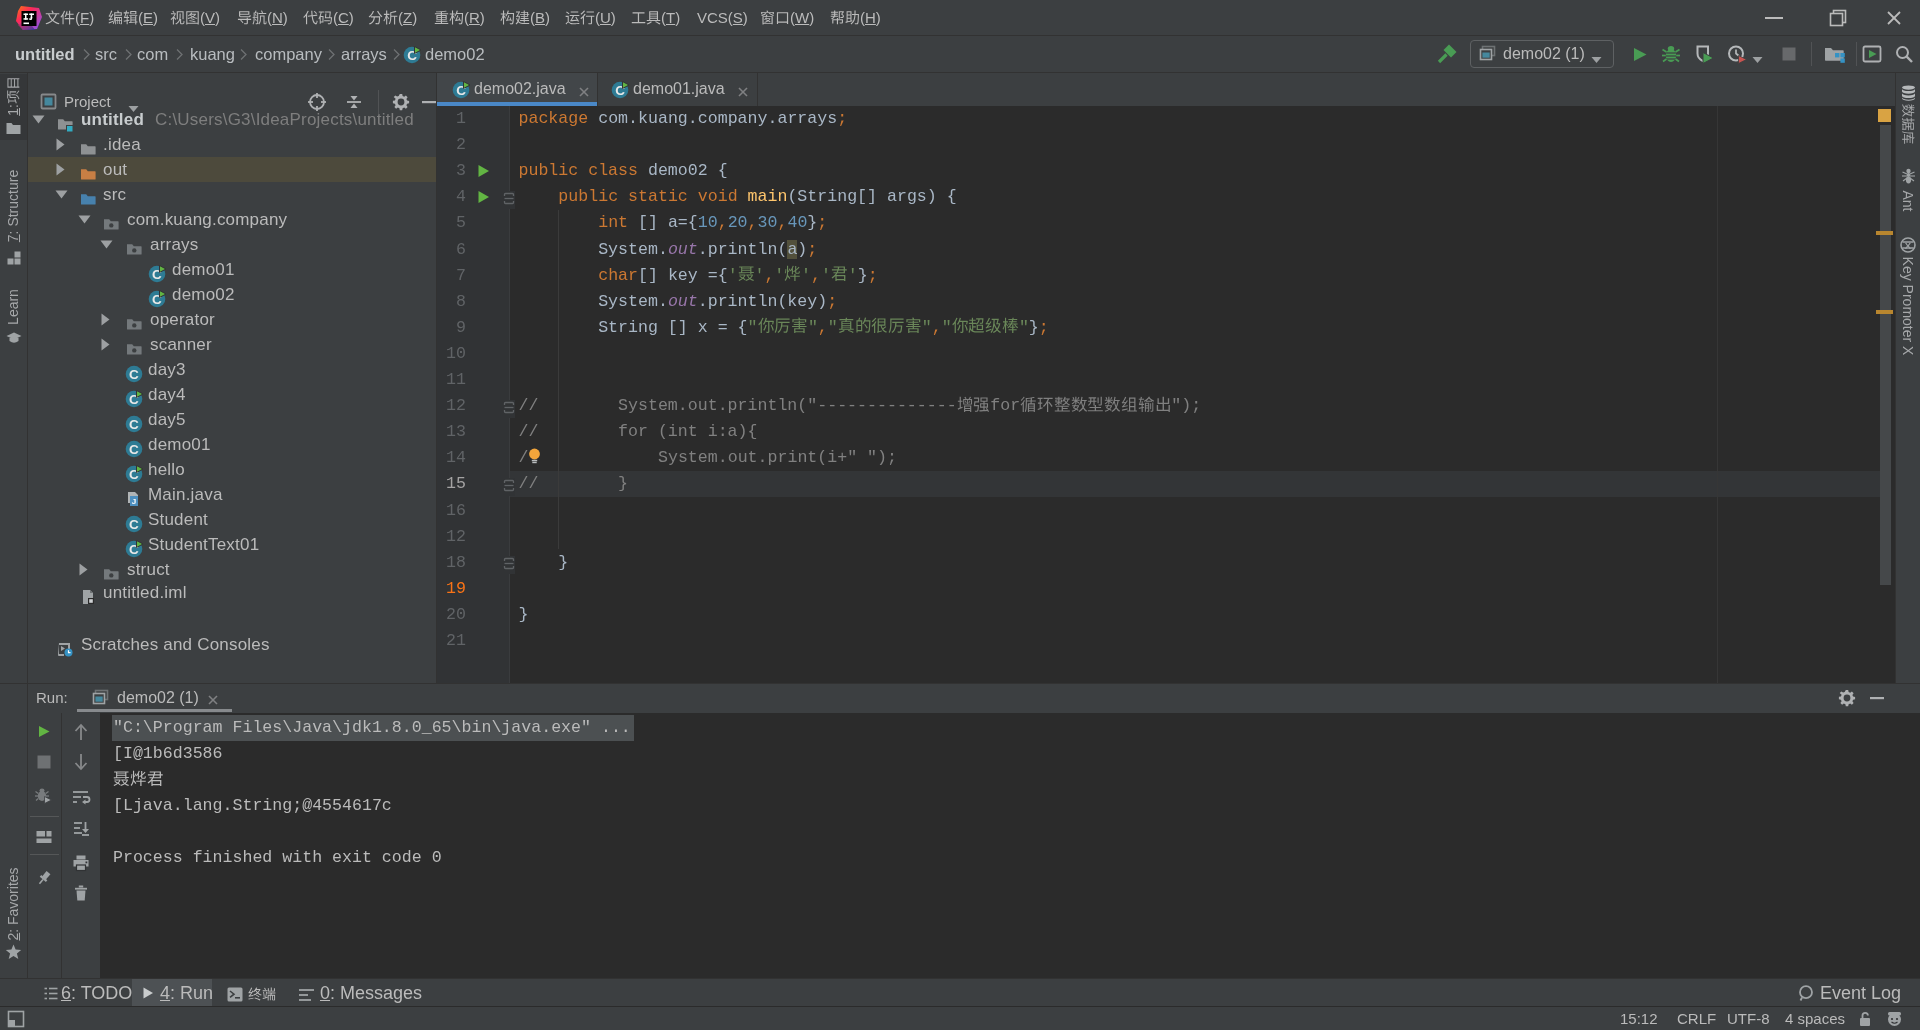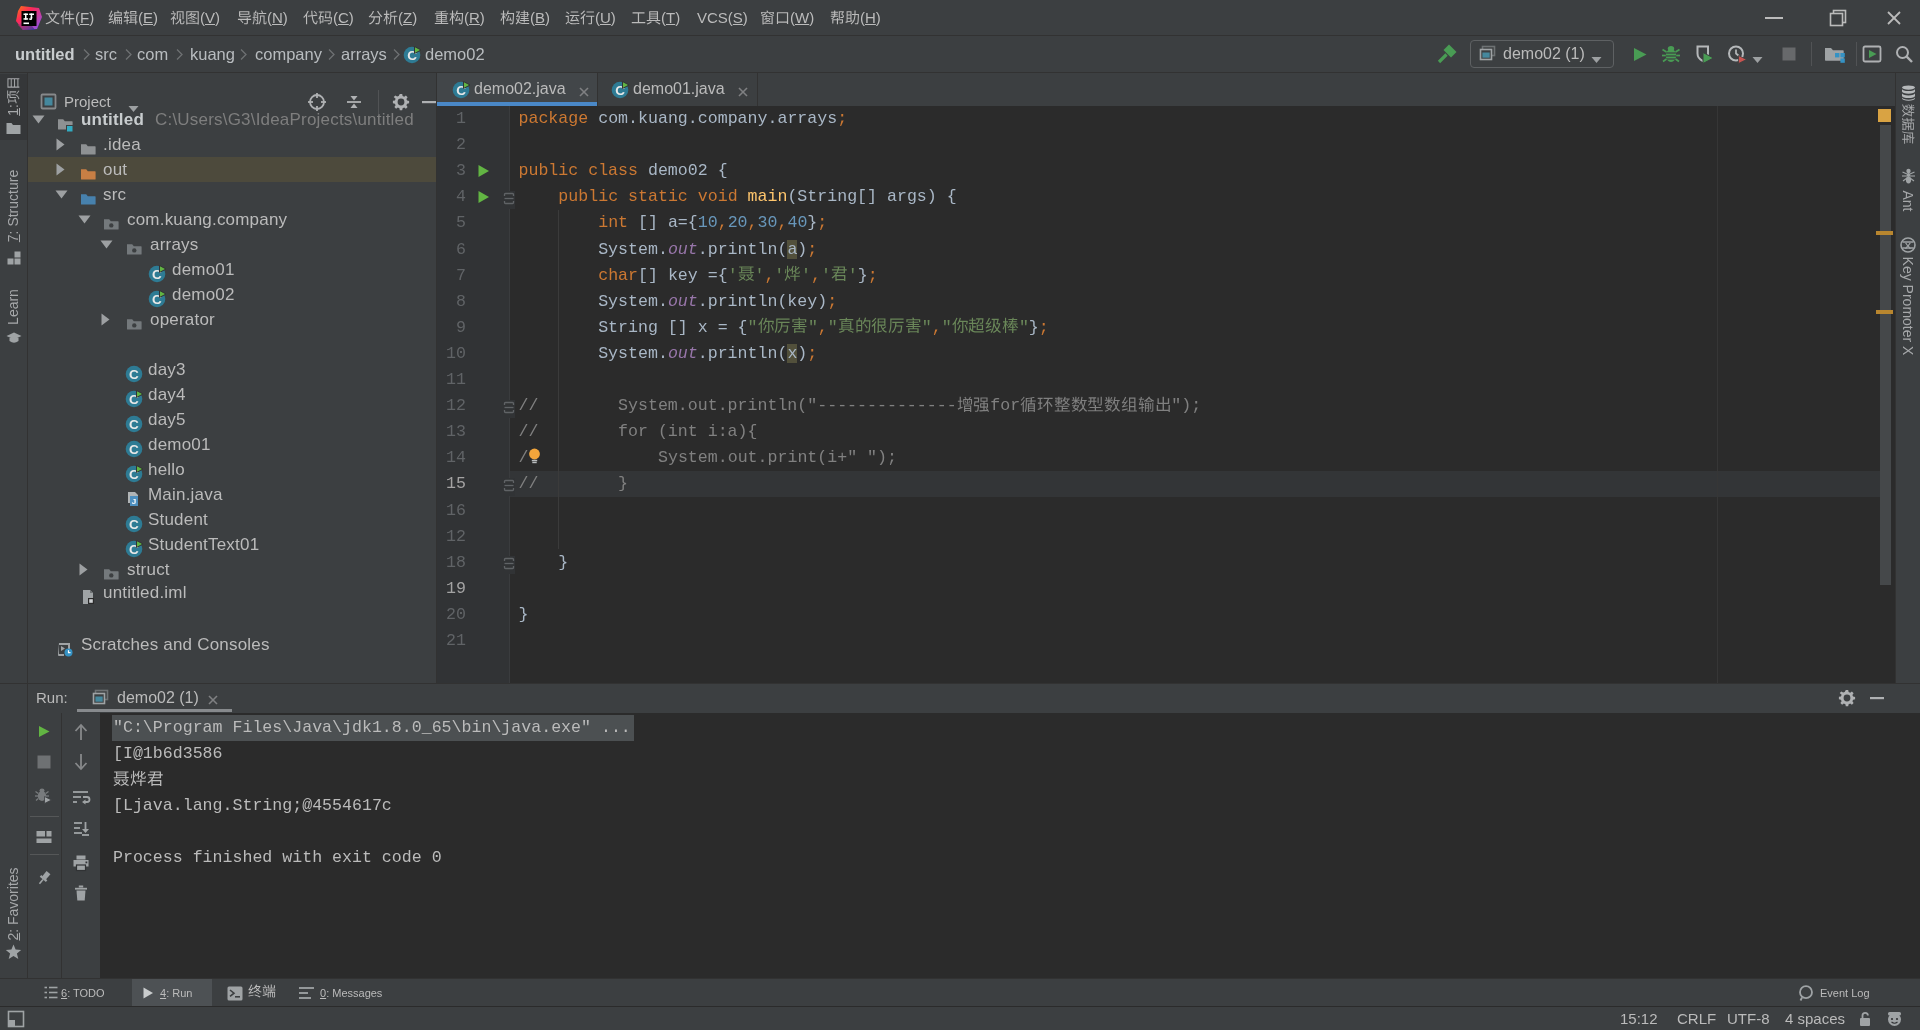--- a/index.html
+++ b/index.html
@@ -26,21 +26,21 @@
  font-size:16.6px;color:#a9b7c6}
 .cl{position:absolute;left:0;height:26.1px;line-height:26.1px;white-space:pre;width:1370px}
 .k{color:#cc7832}.n{color:#6897bb}.s{color:#6a8759}.c{color:#808080}.m{color:#ffc66d}
 .f{color:#9876aa;font-style:italic}
 .hl{background:#52503b}
 #rstripe{position:absolute;left:1895px;top:0;width:25px;height:610px;background:#3c3f41;border-left:1px solid #323232}
 #runpanel{position:absolute;left:0;top:683px;width:1920px;height:295px;background:#3c3f41;border-top:1px solid #323232}
 #console{position:absolute;left:100px;top:29px;width:1820px;height:266px;background:#2b2b2b;
  font-family:"Liberation Mono",monospace;font-size:16.6px;color:#bbbbbb}
 .conline{position:absolute;left:13px;height:26px;line-height:26px;white-space:pre}
-#bottombar{position:absolute;left:0;top:978px;width:1920px;height:28px;background:#3c3f41;border-top:1px solid #323232;font-size:11px}
+#bottombar{position:absolute;left:0;top:978px;width:1920px;height:28px;background:#3c3f41;border-top:1px solid #323232;font-size:18px}
 #statusbar{position:absolute;left:0;top:1006px;width:1920px;height:24px;background:#3c3f41;border-top:1px solid #2b2b2b;font-size:15px}
 .twbtn{position:absolute;top:0;height:28px;line-height:28px;white-space:nowrap;color:#bbbbbb}
 .u{text-decoration:underline}
 svg{display:inline-block}
 </style></head><body>
 <div id="app">
     <div id="titlebar">
       <div class="abs" style="left:15px;top:5px"><svg width="28" height="26" viewBox="0 0 28 26" style="">
           <defs>
             <linearGradient id="lg1" x1="0" y1="0" x2="1" y2="1">
@@ -356,20 +356,30 @@
           <div class="trow" style="top:200px;">
             <svg class="abs" style="left:73px;top:6px" width="9" height="13" viewBox="0 0 9 13">
               <path d="M0.5 0.5 l8 6 -8 6 z" fill="#9da0a2"></path>
             </svg>
             <div class="abs" style="left:98px;top:4px"><svg width="16" height="16" viewBox="0 0 16 16" style="vertical-align:-3px">
                 <path d="M1 3.2 h5.2 l1.6 2 H15 a.6.6 0 0 1 .6.6 V13 a.6.6 0 0 1-.6.6 H1.6 A.6.6 0 0 1 1 13 Z" fill="#74797c"></path>
                 <circle cx="8.3" cy="9.4" r="2.2" fill="#3c3f41"></circle>
               </svg></div>
             <div class="abs" style="left:122px;">operator</div>
           </div>
+          <div class="trow" style="top:225px;">
+            <svg class="abs" style="left:73px;top:6px" width="9" height="13" viewBox="0 0 9 13">
+              <path d="M0.5 0.5 l8 6 -8 6 z" fill="#9da0a2"></path>
+            </svg>
+            <div class="abs" style="left:98px;top:4px"><svg width="16" height="16" viewBox="0 0 16 16" style="vertical-align:-3px">
+                <path d="M1 3.2 h5.2 l1.6 2 H15 a.6.6 0 0 1 .6.6 V13 a.6.6 0 0 1-.6.6 H1.6 A.6.6 0 0 1 1 13 Z" fill="#74797c"></path>
+                <circle cx="8.3" cy="9.4" r="2.2" fill="#3c3f41"></circle>
+              </svg></div>
+            <div class="abs" style="left:122px;">scanner</div>
+          </div>
           <div class="trow" style="top:250px;">
             <div class="abs" style="left:97px;top:4px"><svg width="18" height="18" viewBox="0 0 18 18" style="vertical-align:-4px">
                 <circle cx="9" cy="9" r="8.3" fill="#2e7b94"></circle>
 <text x="9" y="14" font-family="Liberation Sans" font-size="13.5" font-weight="bold" fill="#e8e8e8" text-anchor="middle">C</text>
               </svg></div>
             <div class="abs" style="left:120px;">day3</div>
           </div>
           <div class="trow" style="top:275px;">
             <div class="abs" style="left:97px;top:4px"><svg width="18" height="18" viewBox="0 0 18 18" style="vertical-align:-4px">
                 <circle cx="9" cy="9" r="8.3" fill="#2e7b94"></circle>
@@ -469,21 +479,21 @@
         <div class="lnum" style="top:241.8px;color:#606366">9</div>
         <div class="lnum" style="top:267.9px;color:#606366">10</div>
         <div class="lnum" style="top:294.0px;color:#606366">11</div>
         <div class="lnum" style="top:320.1px;color:#606366">12</div>
         <div class="lnum" style="top:346.2px;color:#606366">13</div>
         <div class="lnum" style="top:372.3px;color:#606366">14</div>
         <div class="lnum" style="top:398.4px;color:#a4a3a3">15</div>
         <div class="lnum" style="top:424.5px;color:#606366">16</div>
         <div class="lnum" style="top:450.6px;color:#606366">12</div>
         <div class="lnum" style="top:476.7px;color:#606366">18</div>
-        <div class="lnum" style="top:502.8px;color:#a3a3a3">19</div>
+        <div class="lnum" style="top:502.8px;color:#f97316">19</div>
         <div class="lnum" style="top:528.9px;color:#606366">20</div>
         <div class="lnum" style="top:555.0px;color:#606366">21</div>
         <svg class="abs" style="left:40px;top:90.7px" width="13" height="14" viewBox="0 0 13 14">
           <path d="M1.5 1 L12 7 1.5 13 Z" fill="#62b543"></path>
         </svg>
         <svg class="abs" style="left:40px;top:116.8px" width="13" height="14" viewBox="0 0 13 14">
           <path d="M1.5 1 L12 7 1.5 13 Z" fill="#62b543"></path>
         </svg>
         <div class="abs" style="left:66px;top:117.8px;background:#313335"><svg width="12" height="13" viewBox="0 0 12 13">
             <path d="M1.5 4 V2.5 a1 1 0 0 1 1-1 h7 a1 1 0 0 1 1 1 V4 M10.5 9 v1.5 a1 1 0 0 1-1 1 h-7 a1 1 0 0 1-1-1 V9" fill="none" stroke="#606366" stroke-width="1.3"></path>
@@ -535,21 +545,20 @@
                 <path d="M190 -207V80H264V44H746V77H822V-207H540V-271H935V-334H540V-403H850V-462H540V-530H810V-590H540V-656H463V-590H195V-530H463V-462H159V-403H463V-334H67V-271H463V-207ZM264 -18V-145H746V-18ZM430 -829C445 -804 461 -772 472 -745H83V-568H157V-677H842V-568H918V-745H556C544 -775 522 -816 504 -846Z" fill="currentColor"></path>
               </svg>"</span><span class="k">,</span><span class="s">"<svg style="width:16.8px;height:16.6px;vertical-align:-0.13em;" viewBox="0 -880 1012 1000">
                 <path d="M449 -412C421 -292 373 -173 311 -96C329 -86 361 -66 375 -55C436 -138 490 -265 522 -397ZM758 -397C813 -291 863 -150 879 -58L951 -83C934 -175 883 -313 826 -419ZM466 -836C432 -689 375 -545 300 -452C318 -441 348 -416 361 -404C397 -451 430 -511 459 -577H612V-11C612 2 607 5 595 5C581 6 538 7 490 5C501 26 513 59 517 81C579 81 623 78 650 66C677 53 686 31 686 -11V-577H875C867 -526 858 -473 851 -436L915 -424C928 -478 946 -565 959 -638L908 -650L895 -647H487C508 -702 526 -760 540 -819ZM264 -836C208 -684 115 -534 16 -437C30 -420 51 -381 58 -363C93 -399 127 -441 160 -487V78H232V-600C271 -669 307 -742 335 -815Z" fill="currentColor"></path>
               </svg><svg style="width:16.8px;height:16.6px;vertical-align:-0.13em;" viewBox="0 -880 1012 1000">
                 <path d="M594 -348H833V-164H594ZM523 -411V-101H908V-411ZM97 -389C94 -213 85 -55 27 45C44 53 75 72 88 81C117 28 135 -39 146 -115C219 21 339 54 553 54H940C944 32 958 -3 970 -20C908 -17 601 -17 552 -18C452 -18 374 -26 313 -51V-252H470V-319H313V-461H473C488 -450 505 -436 513 -427C621 -489 682 -584 702 -733H856C849 -603 840 -552 827 -537C820 -529 811 -527 796 -528C782 -528 743 -528 701 -532C712 -514 719 -487 720 -467C765 -465 807 -465 830 -467C856 -469 873 -475 888 -492C911 -518 921 -588 929 -768C930 -777 930 -798 930 -798H490V-733H631C615 -617 568 -537 480 -486V-529H302V-653H460V-720H302V-840H232V-720H73V-653H232V-529H52V-461H246V-93C208 -126 180 -174 159 -241C162 -287 164 -335 165 -385Z" fill="currentColor"></path>
               </svg><svg style="width:16.8px;height:16.6px;vertical-align:-0.13em;" viewBox="0 -880 1012 1000">
                 <path d="M42 -56 60 18C155 -18 280 -66 398 -113L383 -178C258 -132 127 -84 42 -56ZM400 -775V-705H512C500 -384 465 -124 329 36C347 46 382 70 395 82C481 -30 528 -177 555 -355C589 -273 631 -197 680 -130C620 -63 548 -12 470 24C486 36 512 64 523 82C597 45 666 -6 726 -73C781 -10 844 42 915 78C926 59 949 32 966 18C894 -16 829 -67 773 -130C842 -223 895 -341 926 -486L879 -505L865 -502H763C788 -584 817 -689 840 -775ZM587 -705H746C722 -611 692 -506 667 -436H839C814 -339 775 -257 726 -187C659 -278 607 -386 572 -499C579 -564 583 -633 587 -705ZM55 -423C70 -430 94 -436 223 -453C177 -387 134 -334 115 -313C84 -275 60 -250 38 -246C46 -227 57 -192 61 -177C83 -193 117 -206 384 -286C381 -302 379 -331 379 -349L183 -294C257 -382 330 -487 393 -593L330 -631C311 -593 289 -556 266 -520L134 -506C195 -593 255 -703 301 -809L232 -841C189 -719 113 -589 90 -555C67 -521 50 -498 31 -493C40 -474 51 -438 55 -423Z" fill="currentColor"></path>
               </svg><svg style="width:16.8px;height:16.6px;vertical-align:-0.13em;" viewBox="0 -880 1012 1000">
                 <path d="M181 -840V-623H61V-553H172C146 -419 92 -263 36 -179C48 -161 67 -132 74 -112C114 -175 152 -274 181 -378V79H248V-447C275 -400 307 -340 320 -309L361 -365C344 -392 269 -509 248 -537V-553H353V-623H248V-840ZM634 -841C630 -812 625 -784 619 -755H384V-694H606C600 -670 593 -647 586 -624H414V-565H565C555 -539 544 -514 532 -490H361V-427H495C452 -361 397 -303 328 -258C340 -243 358 -214 367 -197C411 -226 449 -259 483 -296V-238H613V-146H394V-82H613V80H686V-82H883V-146H686V-238H798V-299H686V-392H613V-299H486C521 -338 551 -381 577 -427H734C776 -339 850 -251 923 -204C935 -220 956 -244 972 -256C906 -290 840 -356 799 -427H941V-490H609C620 -514 631 -539 640 -565H886V-624H660L679 -694H917V-755H693L707 -829Z" fill="currentColor"></path>
               </svg>"</span>}<span class="k">;</span></div>
-          <div class="cl" style="top:234.9px">        System.<span class="f">out</span>.println(<span class="hl">x</span>)<span class="k">;</span></div>
           <div class="cl" style="top:287.1px"><span class="c">//        System.out.println("--------------<svg style="width:16.8px;height:16.6px;vertical-align:-0.13em;" viewBox="0 -880 1012 1000">
                 <path d="M466 -596C496 -551 524 -491 534 -452L580 -471C570 -510 540 -569 509 -612ZM769 -612C752 -569 717 -505 691 -466L730 -449C757 -486 791 -543 820 -592ZM41 -129 65 -55C146 -87 248 -127 345 -166L332 -234L231 -196V-526H332V-596H231V-828H161V-596H53V-526H161V-171ZM442 -811C469 -775 499 -726 512 -695L579 -727C564 -757 534 -804 505 -838ZM373 -695V-363H907V-695H770C797 -730 827 -774 854 -815L776 -842C758 -798 721 -736 693 -695ZM435 -641H611V-417H435ZM669 -641H842V-417H669ZM494 -103H789V-29H494ZM494 -159V-243H789V-159ZM425 -300V77H494V29H789V77H860V-300Z" fill="currentColor"></path>
               </svg><svg style="width:16.8px;height:16.6px;vertical-align:-0.13em;" viewBox="0 -880 1012 1000">
                 <path d="M517 -723H807V-600H517ZM448 -787V-537H628V-447H427V-178H628V-32L381 -18L392 55C519 46 698 33 871 19C884 44 894 68 900 88L965 59C944 -1 891 -92 839 -160L778 -134C797 -107 817 -77 836 -46L699 -37V-178H906V-447H699V-537H879V-787ZM493 -384H628V-241H493ZM699 -384H837V-241H699ZM85 -564C77 -469 62 -344 47 -267H91L287 -266C275 -92 262 -23 243 -4C234 6 225 7 209 7C192 7 148 6 103 2C115 21 123 51 124 72C170 75 216 75 240 73C269 71 288 64 305 43C333 13 348 -74 361 -302C363 -312 364 -335 364 -335H127C133 -384 140 -441 146 -495H368V-787H58V-718H298V-564Z" fill="currentColor"></path>
               </svg>for<svg style="width:16.8px;height:16.6px;vertical-align:-0.13em;" viewBox="0 -880 1012 1000">
                 <path d="M216 -840C180 -772 108 -687 44 -633C56 -620 76 -592 84 -576C157 -638 235 -732 285 -815ZM474 -438V80H543V32H827V77H898V-438H700L710 -546H950V-611H715L722 -737C786 -747 845 -759 895 -771L838 -827C724 -796 518 -771 345 -758V-429C345 -282 339 -89 289 51C307 59 334 77 348 88C407 -62 414 -265 414 -429V-546H639L631 -438ZM414 -702C490 -708 570 -716 647 -726L642 -611H414ZM240 -630C189 -532 108 -432 31 -366C44 -348 65 -311 72 -296C101 -323 131 -355 161 -391V80H231V-483C259 -523 284 -564 305 -605ZM543 -243H827V-165H543ZM543 -296V-375H827V-296ZM543 -28V-112H827V-28Z" fill="currentColor"></path>
               </svg><svg style="width:16.8px;height:16.6px;vertical-align:-0.13em;" viewBox="0 -880 1012 1000">
                 <path d="M677 -494C752 -410 841 -295 881 -224L942 -271C900 -340 808 -452 734 -534ZM36 -102 55 -31C137 -61 243 -98 343 -135L331 -203L230 -167V-413H319V-483H230V-702H340V-772H41V-702H160V-483H56V-413H160V-143ZM391 -776V-703H646C583 -527 479 -371 354 -271C372 -257 401 -227 413 -212C482 -273 546 -351 602 -440V77H676V-577C695 -618 713 -660 728 -703H944V-776Z" fill="currentColor"></path>
               </svg><svg style="width:16.8px;height:16.6px;vertical-align:-0.13em;" viewBox="0 -880 1012 1000">
                 <path d="M212 -178V-11H47V53H955V-11H536V-94H824V-152H536V-230H890V-294H114V-230H462V-11H284V-178ZM86 -669V-495H233C186 -441 108 -388 39 -362C54 -351 73 -329 83 -313C142 -340 207 -390 256 -443V-321H322V-451C369 -426 425 -389 455 -363L488 -407C458 -434 399 -470 351 -492L322 -457V-495H487V-669H322V-720H513V-777H322V-840H256V-777H57V-720H256V-669ZM148 -619H256V-545H148ZM322 -619H423V-545H322ZM642 -665H815C798 -606 771 -556 735 -514C693 -561 662 -614 642 -665ZM639 -840C611 -739 561 -645 495 -585C510 -573 535 -547 546 -534C567 -554 586 -578 605 -605C626 -559 654 -512 691 -469C639 -424 573 -390 496 -365C510 -352 532 -324 540 -310C616 -339 682 -375 736 -422C785 -375 846 -335 919 -307C928 -325 948 -353 962 -366C890 -389 830 -425 781 -467C828 -521 864 -586 887 -665H952V-728H672C686 -759 697 -792 707 -825Z" fill="currentColor"></path>

